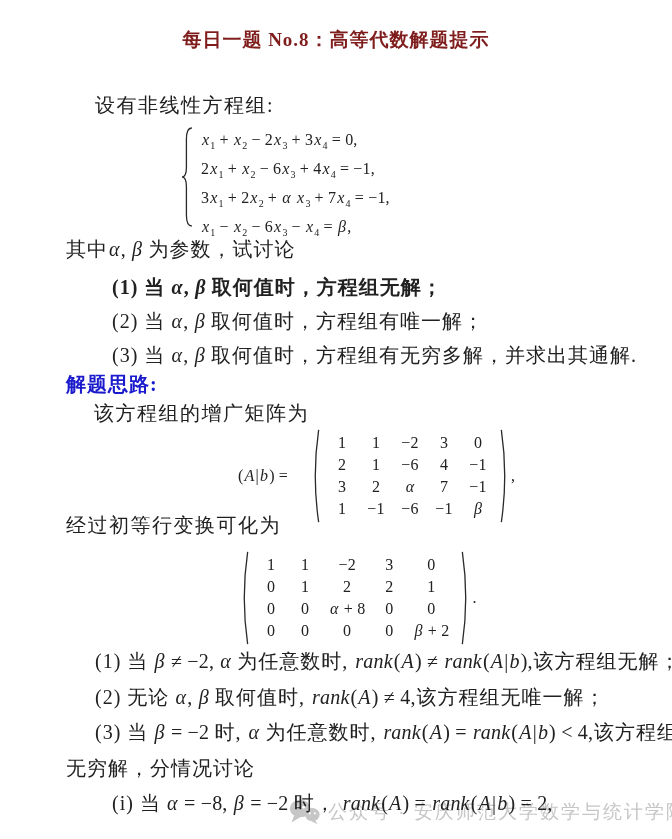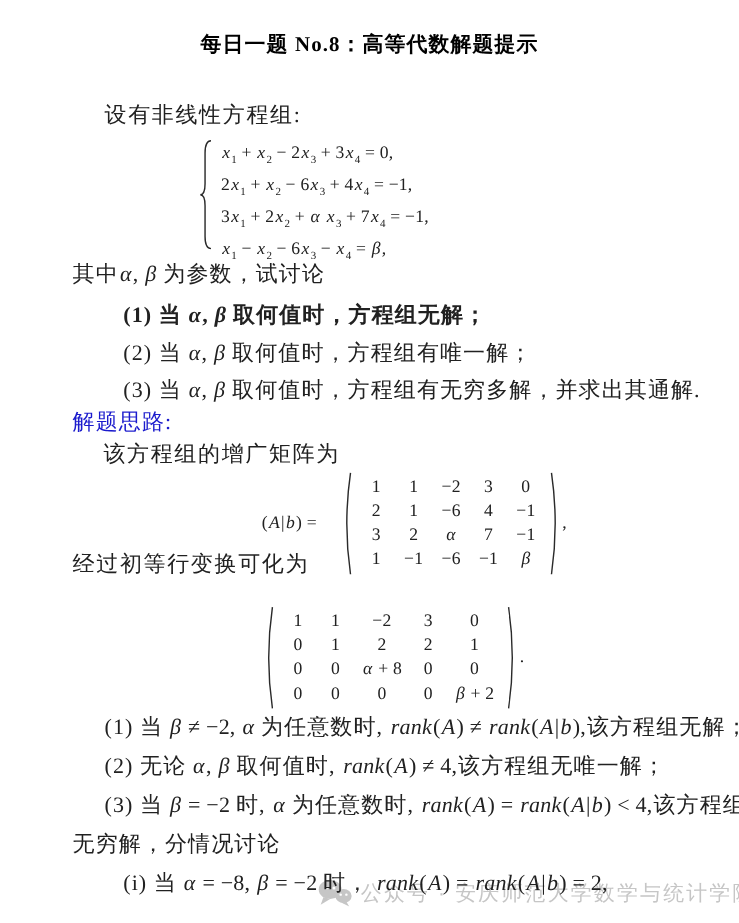--- a/index.html
+++ b/index.html
@@ -5,35 +5,35 @@
   html,body{margin:0;padding:0;background:#ffffff;}
   .page{position:relative;width:672px;height:839px;background:#ffffff;overflow:hidden;
         font-family:"Liberation Serif",serif;color:#212121;}
   .line{position:absolute;font-size:20px;line-height:22px;white-space:nowrap;}
   .cn{letter-spacing:1px;}
   .m{letter-spacing:0.2px;}
   .m i{font-style:italic;font-family:"Liberation Serif",serif;padding:0 1px;}
   .m.u{text-underline-offset:3px;}
   sub{font-size:10px;vertical-align:-4px;letter-spacing:0;}
   .title{position:absolute;top:27px;left:0;right:0;margin:0;text-align:center;
-         font-size:19px;font-weight:700;letter-spacing:1px;color:#000000;}
+         font-size:19px;font-weight:700;letter-spacing:1px;color:#7f1d1d;}
   .intro{top:94px;left:95px;letter-spacing:1.5px;}
   .sys{position:absolute;top:127px;left:181px;height:100px;display:flex;align-items:stretch;}
   .brace{display:block;width:13px;}
   .brace svg{width:13px;height:100px;display:block;}
   .eqs{display:flex;flex-direction:column;justify-content:space-between;
        padding:1px 0 1px 7px;}
   .eq{font-size:16px;line-height:23px;white-space:nowrap;}
   .param{top:238px;left:66px;}
   .q1{top:276px;left:112px;font-weight:bold;}
   .q2{top:310px;left:112px;}
   .q3{top:344px;left:112px;}
-  .sol-heading{top:373px;left:66px;color:#1b1bcd;font-weight:400;letter-spacing:1px;}
+  .sol-heading{top:373px;left:66px;color:#1b1bcd;font-weight:700;letter-spacing:1px;}
   .aug-intro{top:402px;left:94px;letter-spacing:1.5px;}
-  .rowred{top:502px;left:66px;letter-spacing:1.5px;}
+  .rowred{top:514px;left:66px;letter-spacing:1.5px;}
   .mat{position:absolute;display:flex;align-items:center;font-size:16px;white-space:nowrap;}
   .mat1{top:429px;left:238px;}
   .mat2{top:551px;left:240px;}
   .mlabel{margin-right:23px;}
   .mbody{display:flex;align-items:stretch;}
   .paren{width:9px;height:auto;}
   .mgrid{display:grid;padding:3px 5px;align-content:space-between;}
   .mcell{min-width:20px;text-align:center;line-height:22px;padding:0 7px;}
   .msuffix{margin-left:2px;}
   .c1{top:650px;left:95px;}

